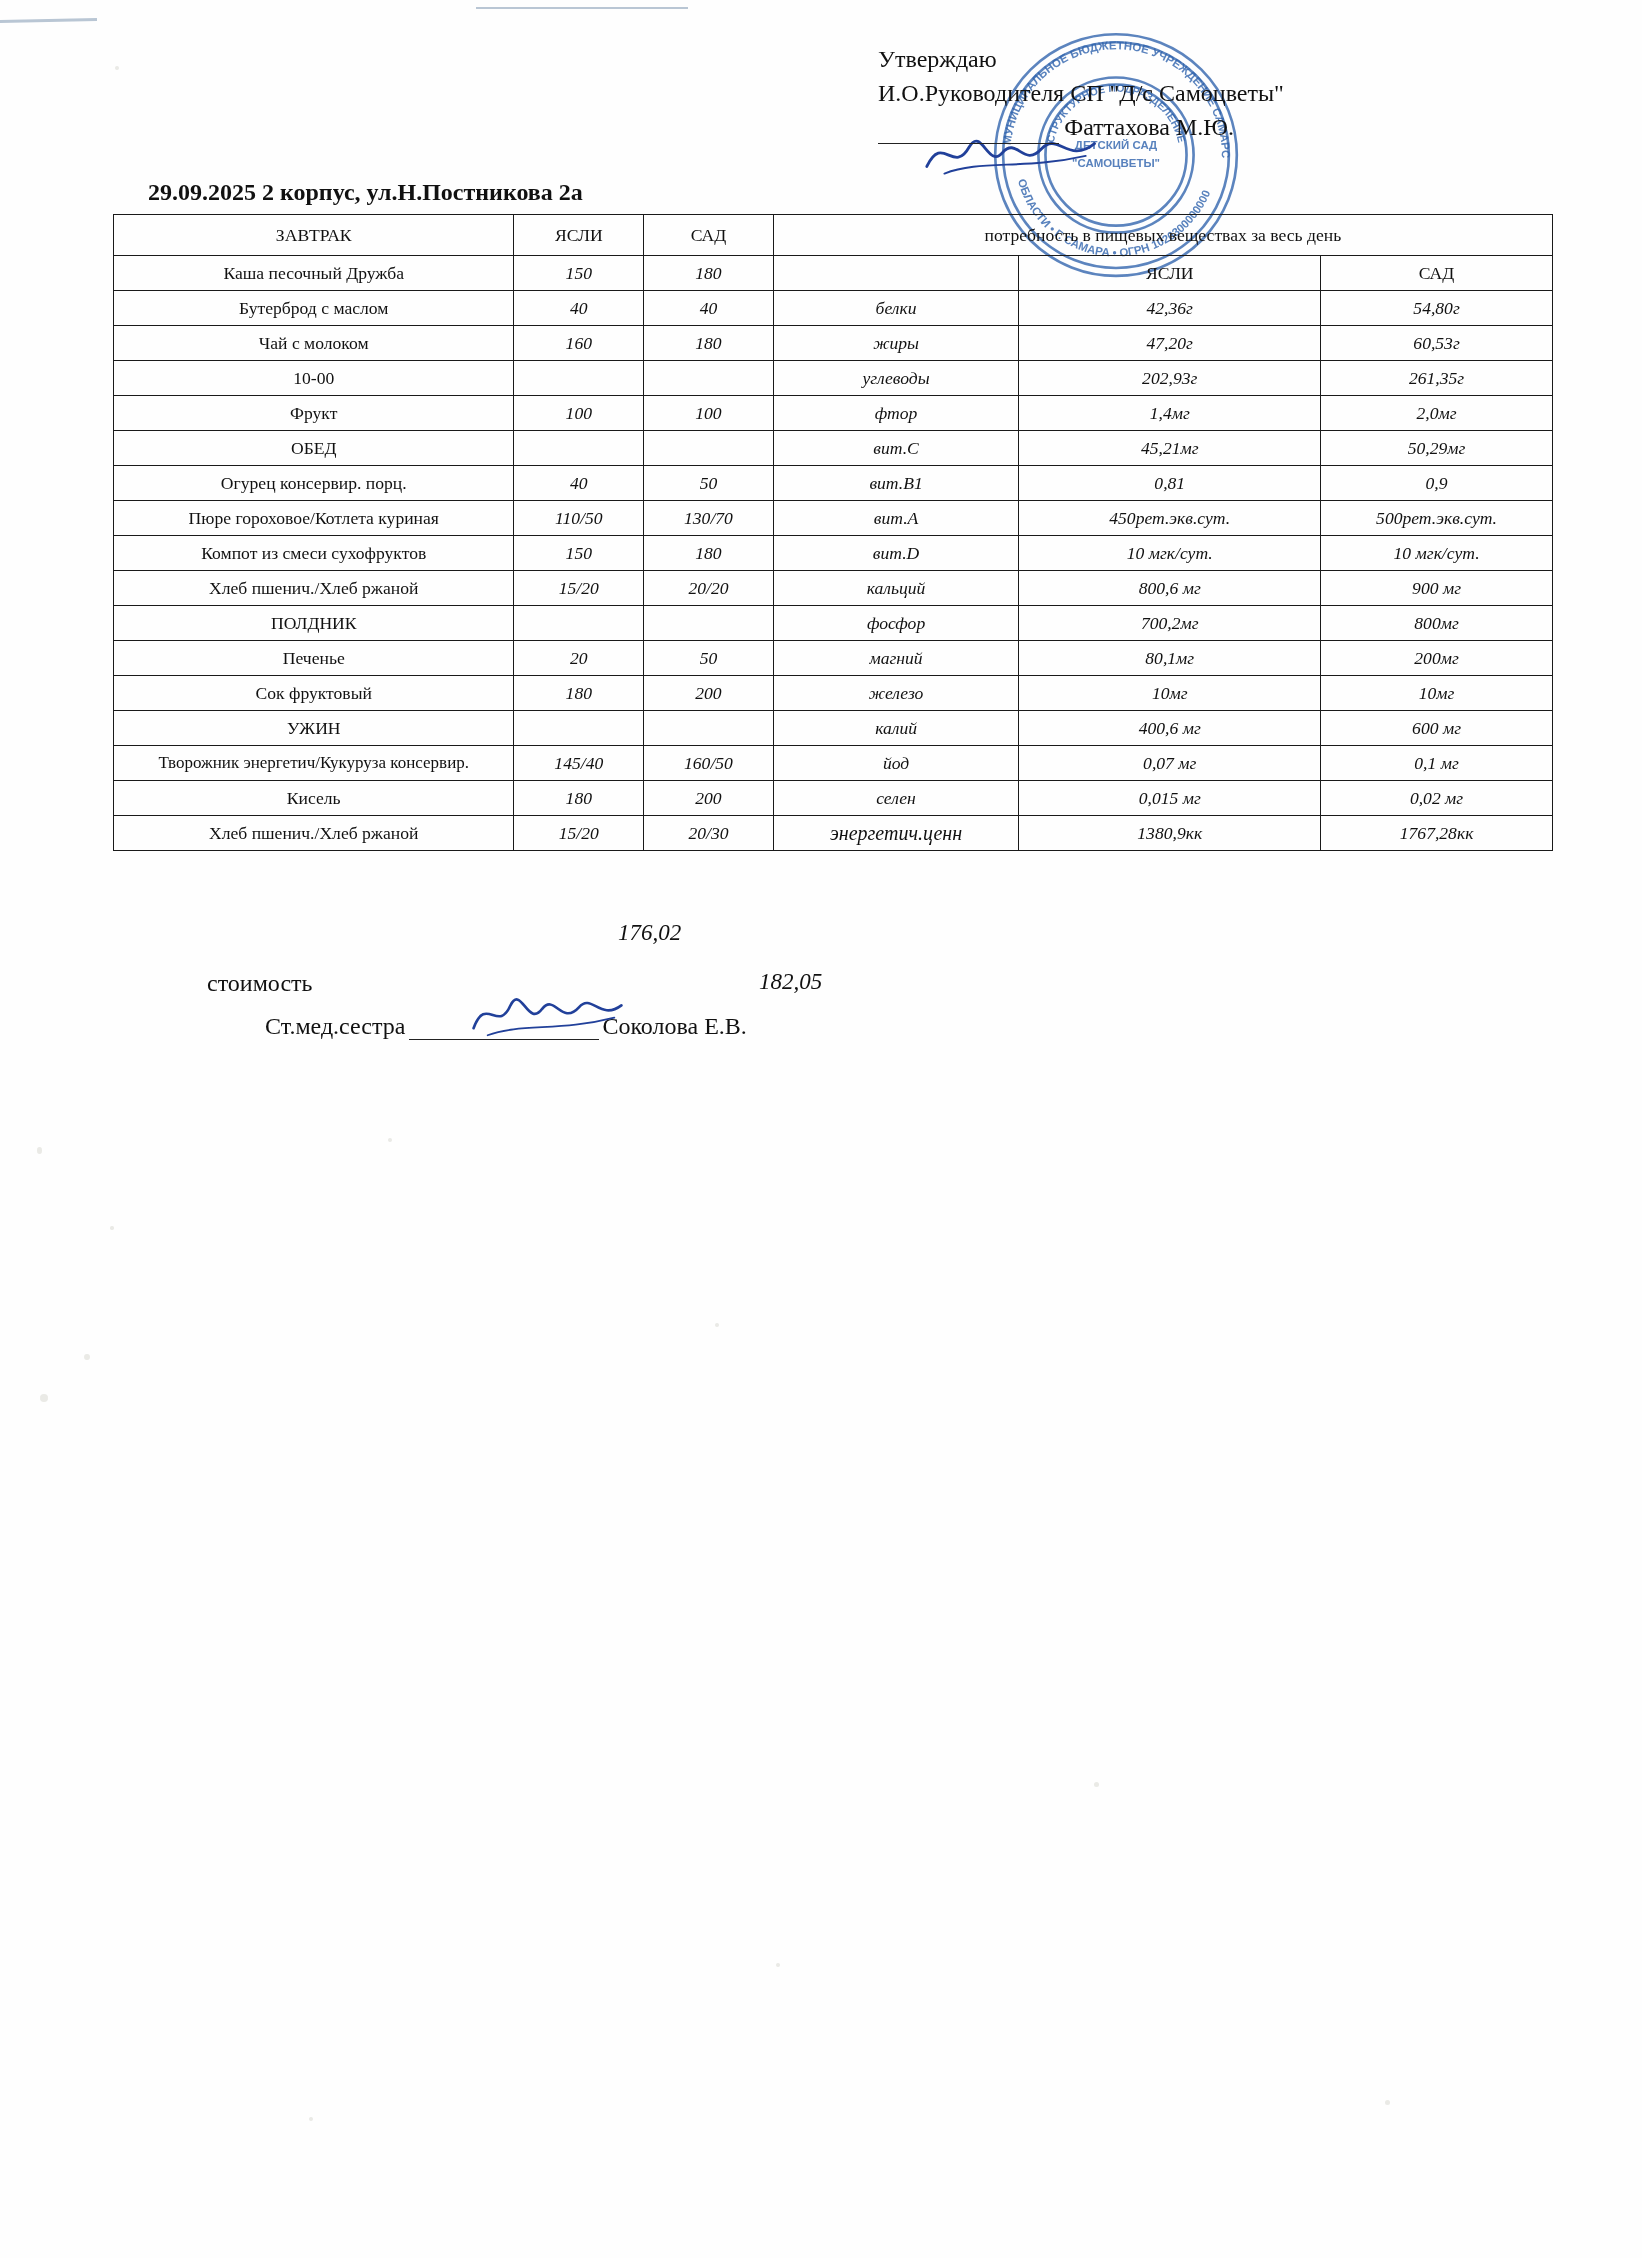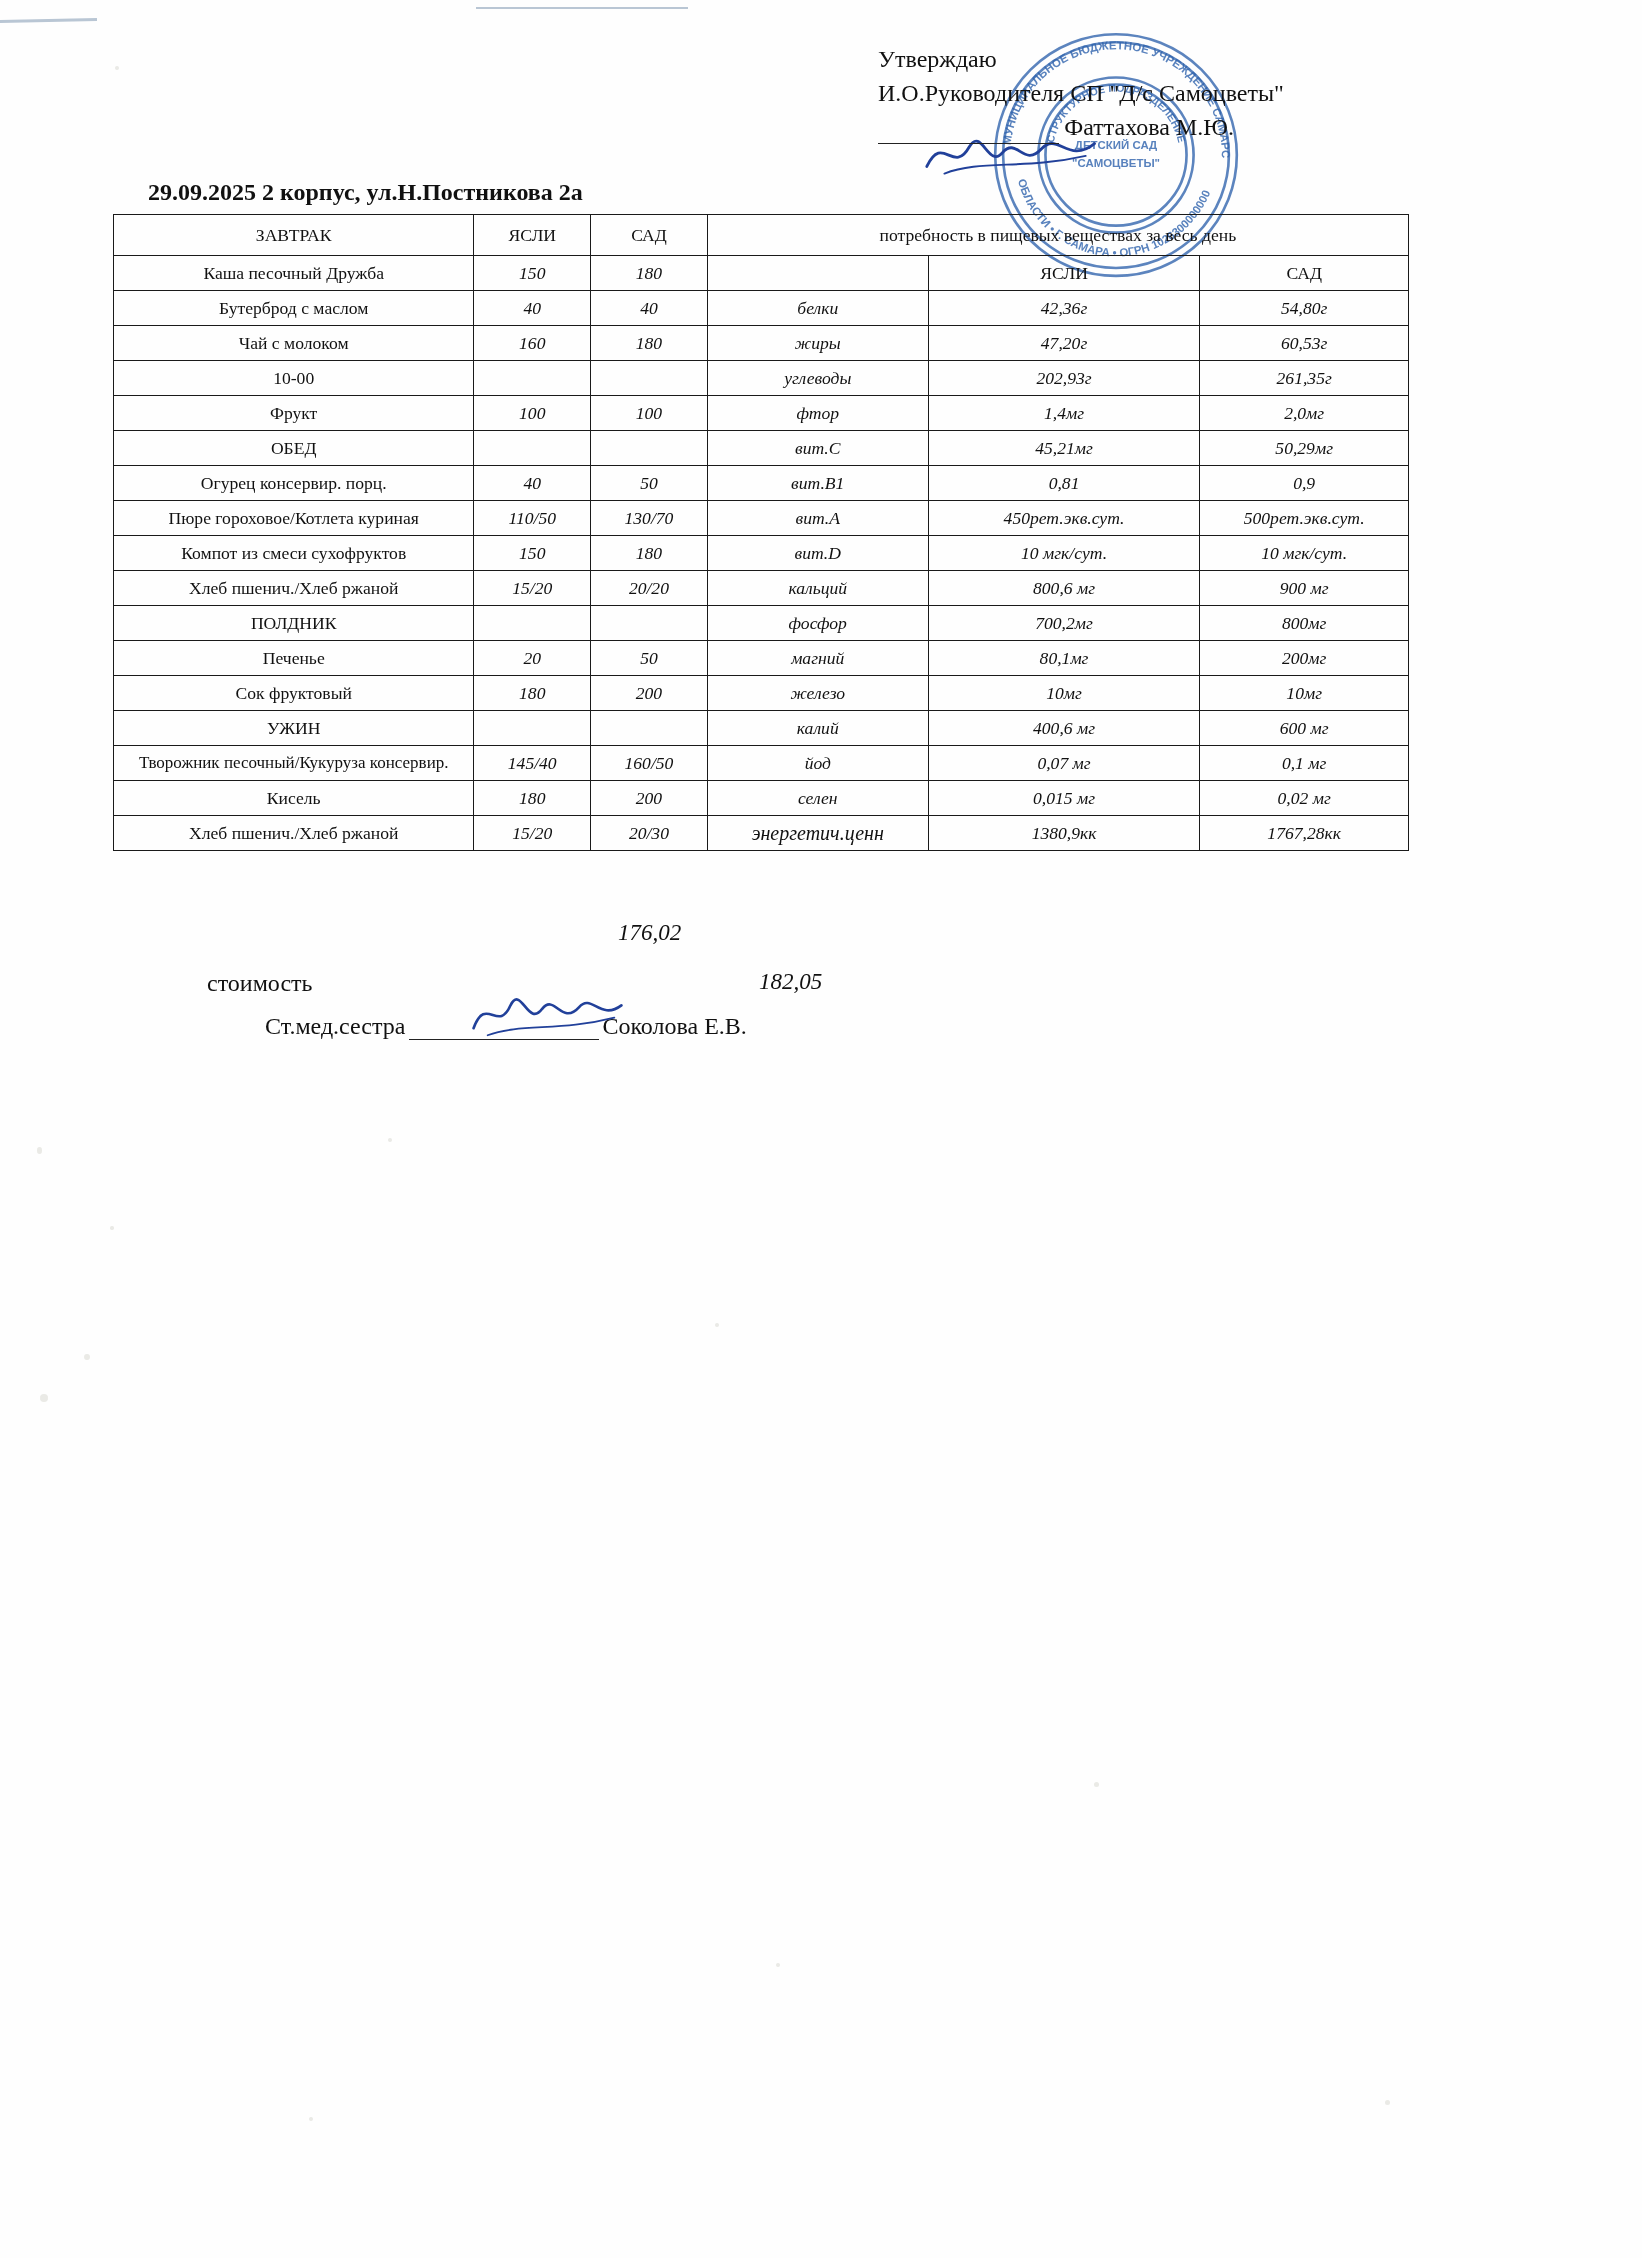--- a/index.html
+++ b/index.html
@@ -62,21 +62,21 @@
     font-size: 24px;
     font-weight: bold;
     white-space: nowrap;
   }
 
   
   .tbl-wrap {
     position: absolute;
     left: 113px;
     top: 214px;
-    width: 1296px;
+    width: 1440px;
   }
   table.menu {
     border-collapse: collapse;
     width: 100%;
     table-layout: fixed;
   }
   table.menu td, table.menu th {
     border: 1.8px solid #1a1a1a;
     height: 34px;
     padding: 0 3.5px;
@@ -375,21 +375,21 @@
         <tr>
           <td class="meal-head">УЖИН</td>
           <td class="num"></td>
           <td class="num"></td>
           <td class="nutr">калий</td>
           <td class="val">400,6 мг</td>
           <td class="val">600 мг</td>
         </tr>
 
         <tr>
-          <td class="dish" style="font-size:17px;">Творожник песочный/Кукуруза консервир.</td>
+          <td class="dish" style="font-size:17px;">Творожник энергетич/Кукуруза консервир.</td>
           <td class="num">145/40</td>
           <td class="num">160/50</td>
           <td class="nutr">йод</td>
           <td class="val">0,07 мг</td>
           <td class="val">0,1 мг</td>
         </tr>
 
         <tr>
           <td class="dish">Кисель</td>
           <td class="num">180</td>

